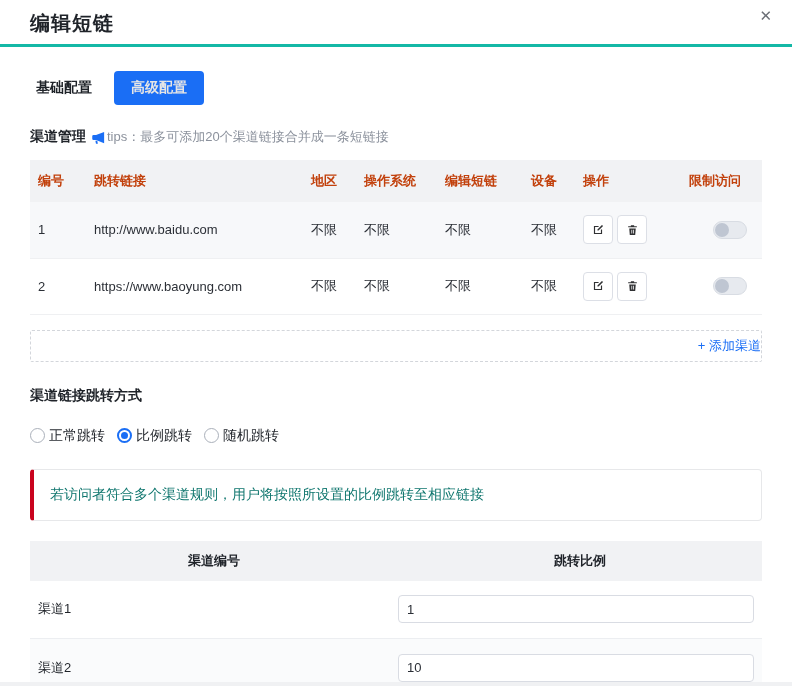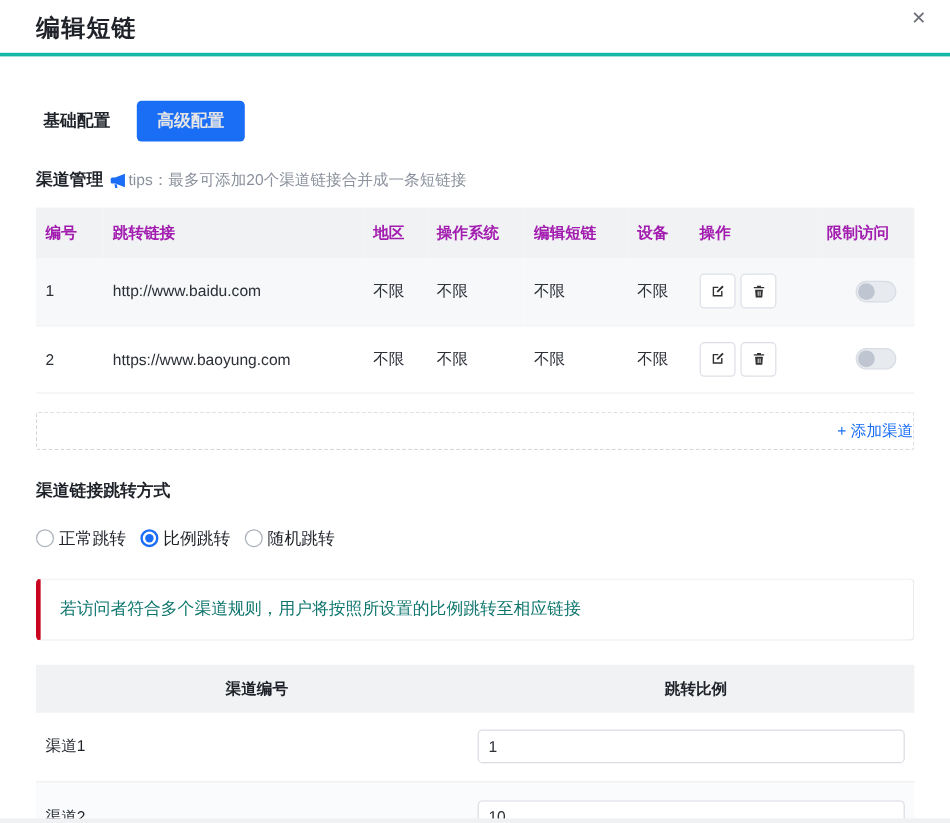--- a/index.html
+++ b/index.html
@@ -20,37 +20,37 @@
   }
   .dlg-title { font-size: 20px; font-weight: bold; letter-spacing: 1px; }
   .dlg-close {
     position: absolute; right: 20px; top: 6px;
     font-size: 15px; font-weight: bold; color: #6b6f76;
     cursor: pointer; line-height: 20px;
   }
   
   .dlg-body { padding: 0 30px; }
   
-  .tabs { margin-top: 37px; display: flex; align-items: center; gap: 16px; }
+  .tabs { margin-top: 24px; display: flex; align-items: center; gap: 16px; }
   .tab {
     font-size: 14px; color: #1f2329; padding: 8px 6px;
     border-radius: 4px; cursor: pointer; font-weight: 600;
   }
   .tab.on { background: #1a6ef5; color: #e5e5e5; padding: 8px 17px; }
   
   .section-head { margin-top: 23px; display: flex; align-items: center; }
   .section-label { font-size: 14px; font-weight: bold; margin-right: 5px; }
   .tips-icon { width: 15px; height: 15px; margin-right: 1px; display: inline-block; }
   .tips-text { font-size: 13px; color: #8b919c; }
   
   table { border-collapse: collapse; width: 100%; table-layout: fixed; }
   .ch-table { margin-top: 14px; font-size: 13px; }
   .ch-table th {
     background: #f1f2f4; height: 42px; text-align: left;
-    font-weight: 600; color: #a21caf; padding-left: 8px; font-size: 13px;
+    font-weight: 600; color: #c2410c; padding-left: 8px; font-size: 13px;
   }
   .ch-table td { height: 56px; padding-left: 8px; color: #2b2f36; }
   .ch-table tr.stripe td { background: #f7f8fa; }
   .ch-table tbody tr { border-bottom: 1px solid #eff0f2; }
   .act-btns { display: flex; gap: 4px; }
   .icon-btn {
     width: 30px; height: 29px; background: #fff;
     border: 1px solid #dcdfe6; border-radius: 4px;
     display: flex; align-items: center; justify-content: center;
     cursor: pointer;

